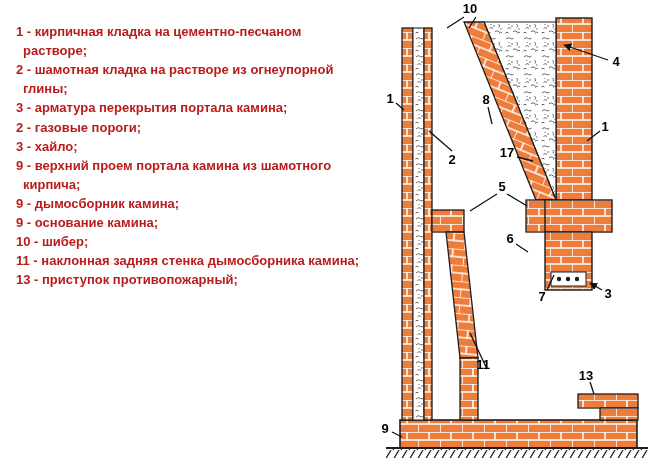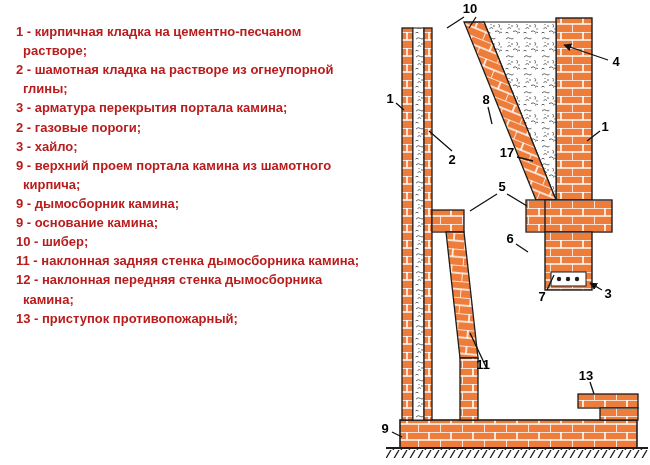--- a/index.html
+++ b/index.html
@@ -21,21 +21,20 @@
     <li>1 - кирпичная кладка на цементно-песчаном растворе;</li>
     <li>2 - шамотная кладка на растворе из огнеупорной глины;</li>
     <li>3 - арматура перекрытия портала камина;</li>
     <li>2 - газовые пороги;</li>
     <li>3 - хайло;</li>
     <li>9 - верхний проем портала камина из шамотного кирпича;</li>
     <li>9 - дымосборник камина;</li>
     <li>9 - основание камина;</li>
     <li>10 - шибер;</li>
     <li>11 - наклонная задняя стенка дымосборника камина;</li>
-    <li>12 - наклонная передняя стенка дымосборника камина;</li>
     <li>13 - приступок противопожарный;</li>
   </ol>
 
   <svg class="diagram" viewBox="0 0 650 465">
     <defs>
       <pattern id="brickH" width="22" height="16" patternUnits="userSpaceOnUse">
         <rect width="22" height="16" fill="#ee7c3a"></rect>
         <path d="M0 0H22 M0 8H22 M11 0V8 M0 8V16" stroke="#ffffff" stroke-width="1.6" fill="none"></path>
       </pattern>
       <pattern id="brickR22" width="22" height="16" patternUnits="userSpaceOnUse" patternTransform="rotate(22)">

